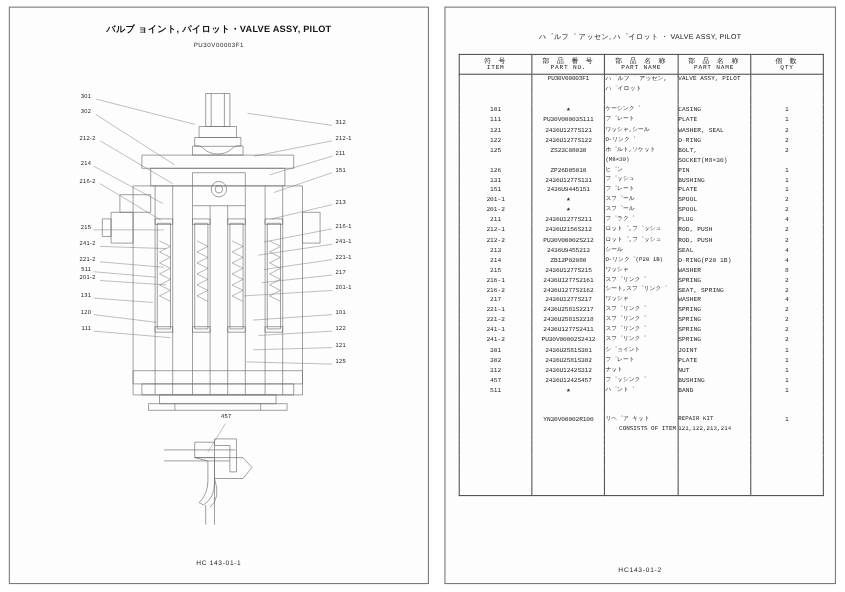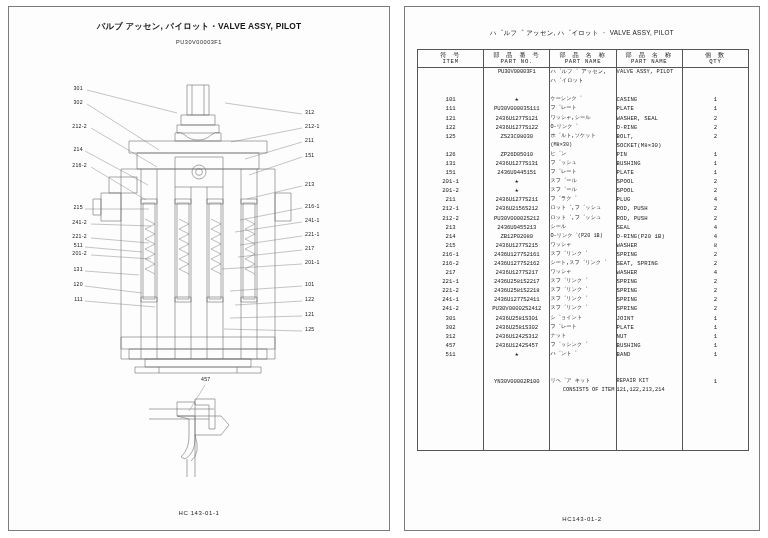--- a/index.html
+++ b/index.html
@@ -114,21 +114,21 @@
     pointer-events:none;
   }
 </style>
 </head>
 <body>
 
 <div class="page">
 
   <div class="left-panel">
 
-    <div class="left-title">バルブ アッセン, パイロット・VALVE ASSY, PILOT</div>
+    <div class="left-title">バルブ ョイント, パイロット・VALVE ASSY, PILOT</div>
     <div class="left-subtitle">PU30V00003F1</div>
 
     <svg class="svgwrap" viewBox="0 0 382 525">
       <g fill="none" stroke="#6e6e6e" stroke-width="0.6" stroke-linejoin="round">
 
         <g stroke="#8a8a8a" stroke-width="0.5">
           <line x1="78" y1="83" x2="168" y2="106"></line>
           <line x1="78" y1="97" x2="150" y2="143"></line>
           <line x1="82" y1="121" x2="148" y2="160"></line>
           <line x1="76" y1="144" x2="139" y2="178"></line>

